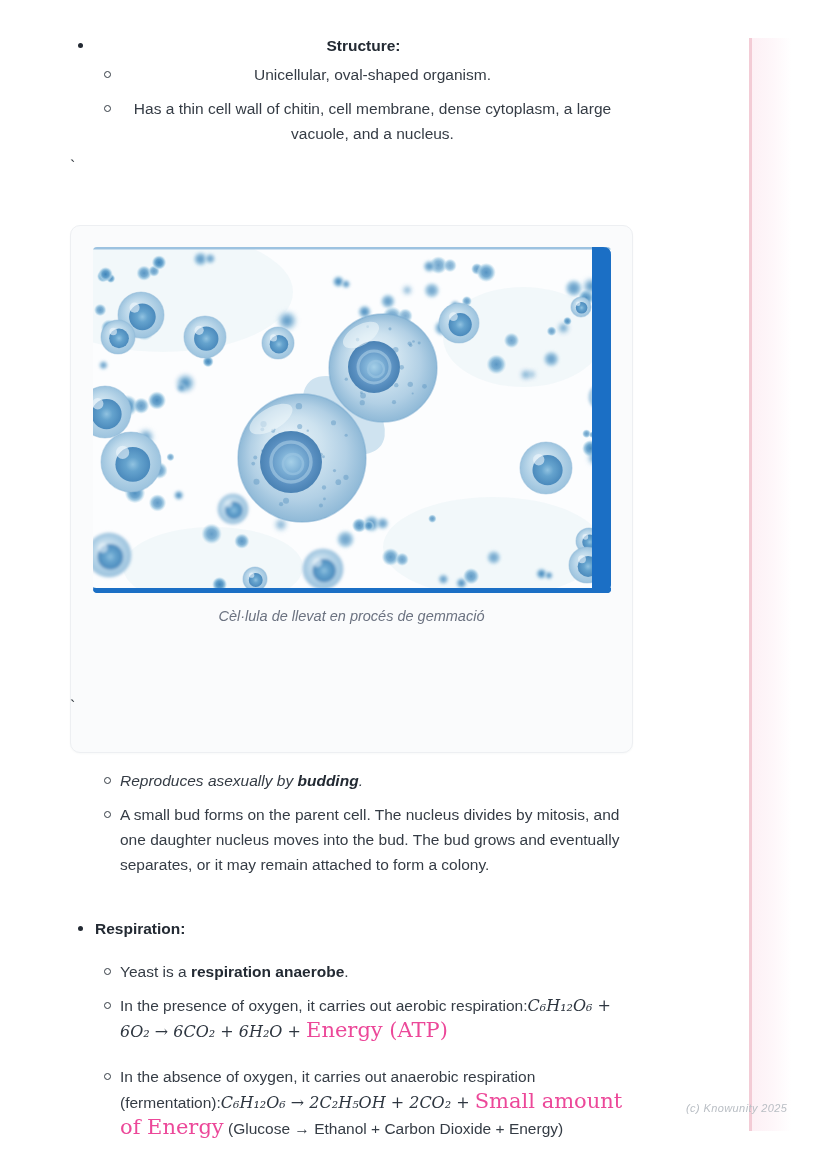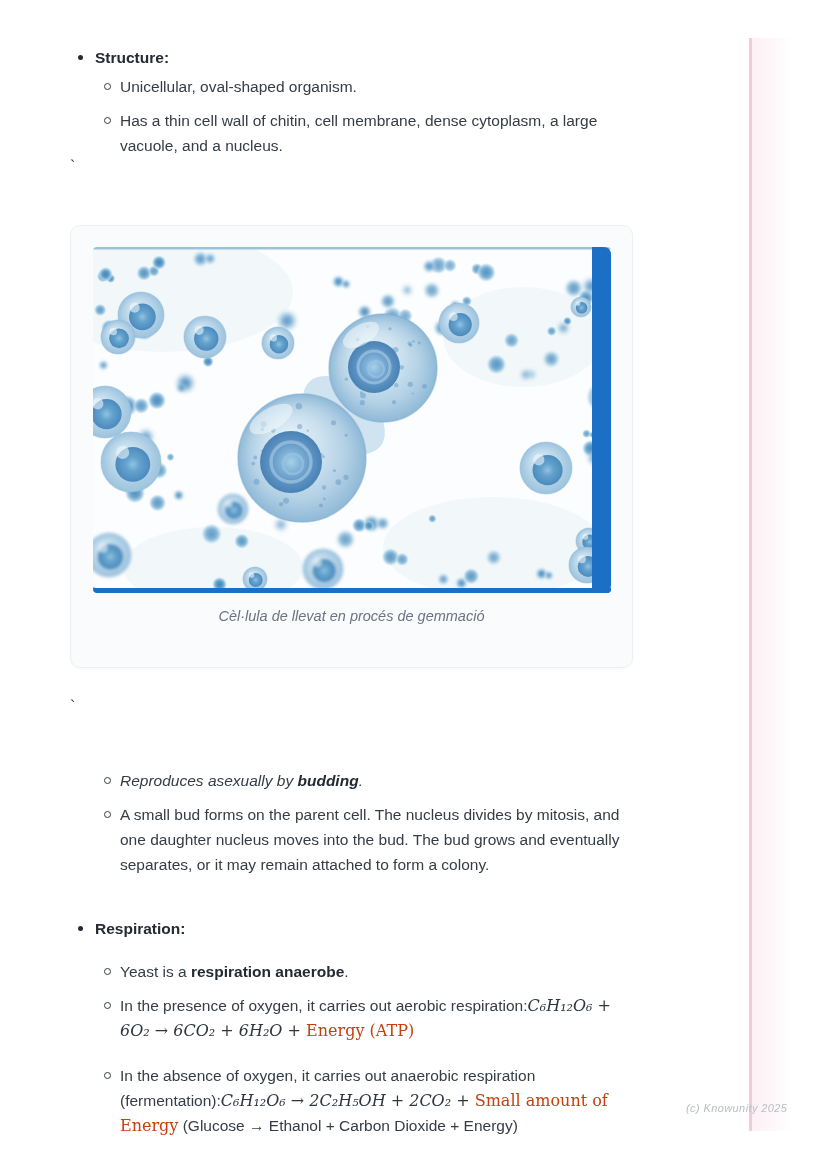--- a/index.html
+++ b/index.html
@@ -25,44 +25,44 @@
   
   .block{position:absolute;left:70px;width:562px;}
   .li-main{position:relative;padding-left:25px;font-weight:700;font-size:15.5px;
     line-height:24px;color:#232a33;}
   .dot{position:absolute;left:8px;top:9px;width:5px;height:5px;border-radius:50%;background:#232a33;}
   .li-sub{position:relative;padding-left:50px;font-size:15.5px;line-height:25px;color:#353c45;}
   .li-sub .txt{display:block;max-width:505px;}
   .ring{position:absolute;left:34px;top:9px;width:5px;height:5px;border:1.6px solid #353c45;border-radius:50%;background:transparent;}
   .li-sub b{font-weight:700;color:#232a33;}
 
-  #block-structure{top:46px;}
+  #block-structure{top:34px;text-align:center;}
   #block-structure .li-sub.s1{margin-top:4px;}
   #block-structure .li-sub.s2{margin-top:9px;}
 
   #block-reproduction{top:750px;}
   #block-reproduction .li-sub.s1{margin-top:18px;font-style:italic;}
   #block-reproduction .li-sub.s2{margin-top:9px;}
 
   #block-respiration{top:917px;}
   #block-respiration .li-sub.s1{margin-top:18px;}
   #block-respiration .li-sub.s2{margin-top:9px;}
   #block-respiration .li-sub.s3{margin-top:20px;}
 
   .math{font-family:"DejaVu Serif", serif;font-style:italic;font-size:16px;color:#2e3640;}
-  .mathtext{font-family:"DejaVu Serif", serif;font-style:normal;font-size:16px;color:#c2410c;}
+  .mathtext{font-family:"DejaVu Serif", serif;font-style:normal;font-size:21px;color:#ec4899;}
 
   
   .tick{position:absolute;left:70px;font-size:16px;color:#3a4047;line-height:14px;}
   #tick1{top:160px;}
   #tick2{top:700px;}
 
   
   .figure-card{
-    position:absolute;left:70px;top:225px;width:563px;height:443px;margin:0;
+    position:absolute;left:70px;top:225px;width:563px;height:528px;margin:0;
     background:#fafbfc;border:1px solid #edeff2;border-radius:10px;
     box-shadow:0 1px 2px rgba(40,50,60,.03);
     box-sizing:border-box;
   }
   .figure-image{
     position:absolute;left:22px;top:21px;width:518px;height:346px;
     border-radius:4px;overflow:hidden;background:#fcfdfe;
   }
   .figure-image svg{display:block;}
   .figure-caption{

